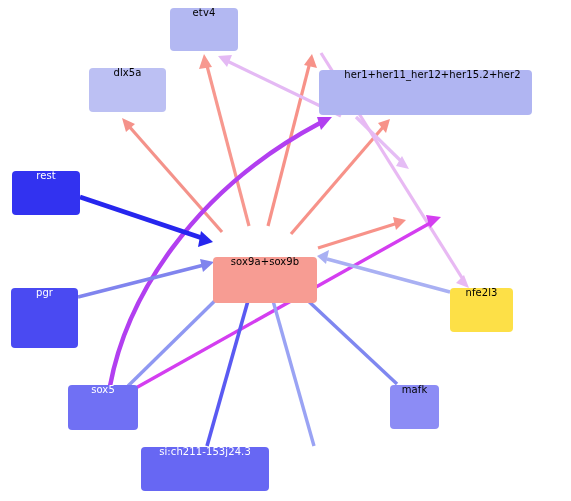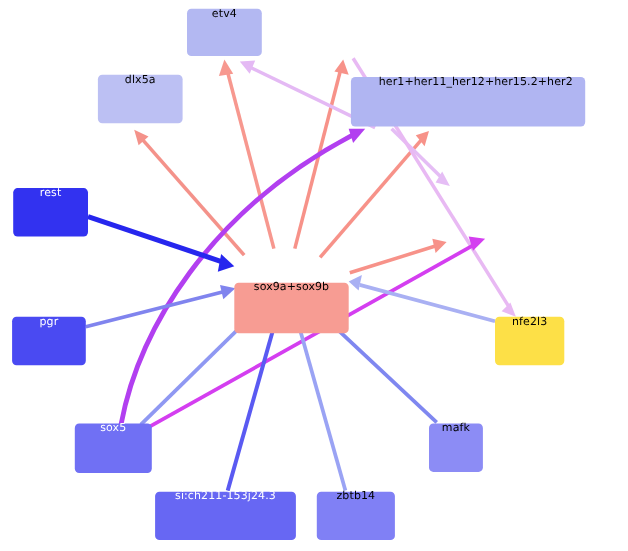--- a/index.html
+++ b/index.html
@@ -151,33 +151,30 @@
 
 
   <div class="node" style="left:213px; top:228px; width:104px; height:46px; background:#f79c93;margin-top:29px;">
     <span>sox9a+sox9b</span>
   </div>
 
   <div class="node" style="left:450px; top:288px; width:63px; height:44px; background:#fde047;">
     <span>nfe2l3</span>
   </div>
 
-  <div class="node dark-label" style="left:11px; top:288px; width:67px; height:44px; background:#4a4af2;">
+  <div class="node dark-label" style="left:11px; top:288px; width:67px; height:60px; background:#4a4af2;">
     <span>pgr</span>
   </div>
 
   <div class="node dark-label" style="left:68px; top:385px; width:70px; height:45px; background:#7070f4;">
     <span>sox5</span>
   </div>
 
   <div class="node" style="left:390px; top:385px; width:49px; height:44px; background:#8c8cf5;">
     <span>mafk</span>
   </div>
 
   <div class="node dark-label" style="left:141px; top:447px; width:128px; height:44px; background:#6767f3;">
     <span>si:ch211-153j24.3</span>
   </div>
 
-  <div class="node" style="left:288px; top:447px; width:71px; height:44px; background:#8080f5;">
-    <span>zbtb14</span>
-  </div>
 
 </div>
 
 </body></html>

